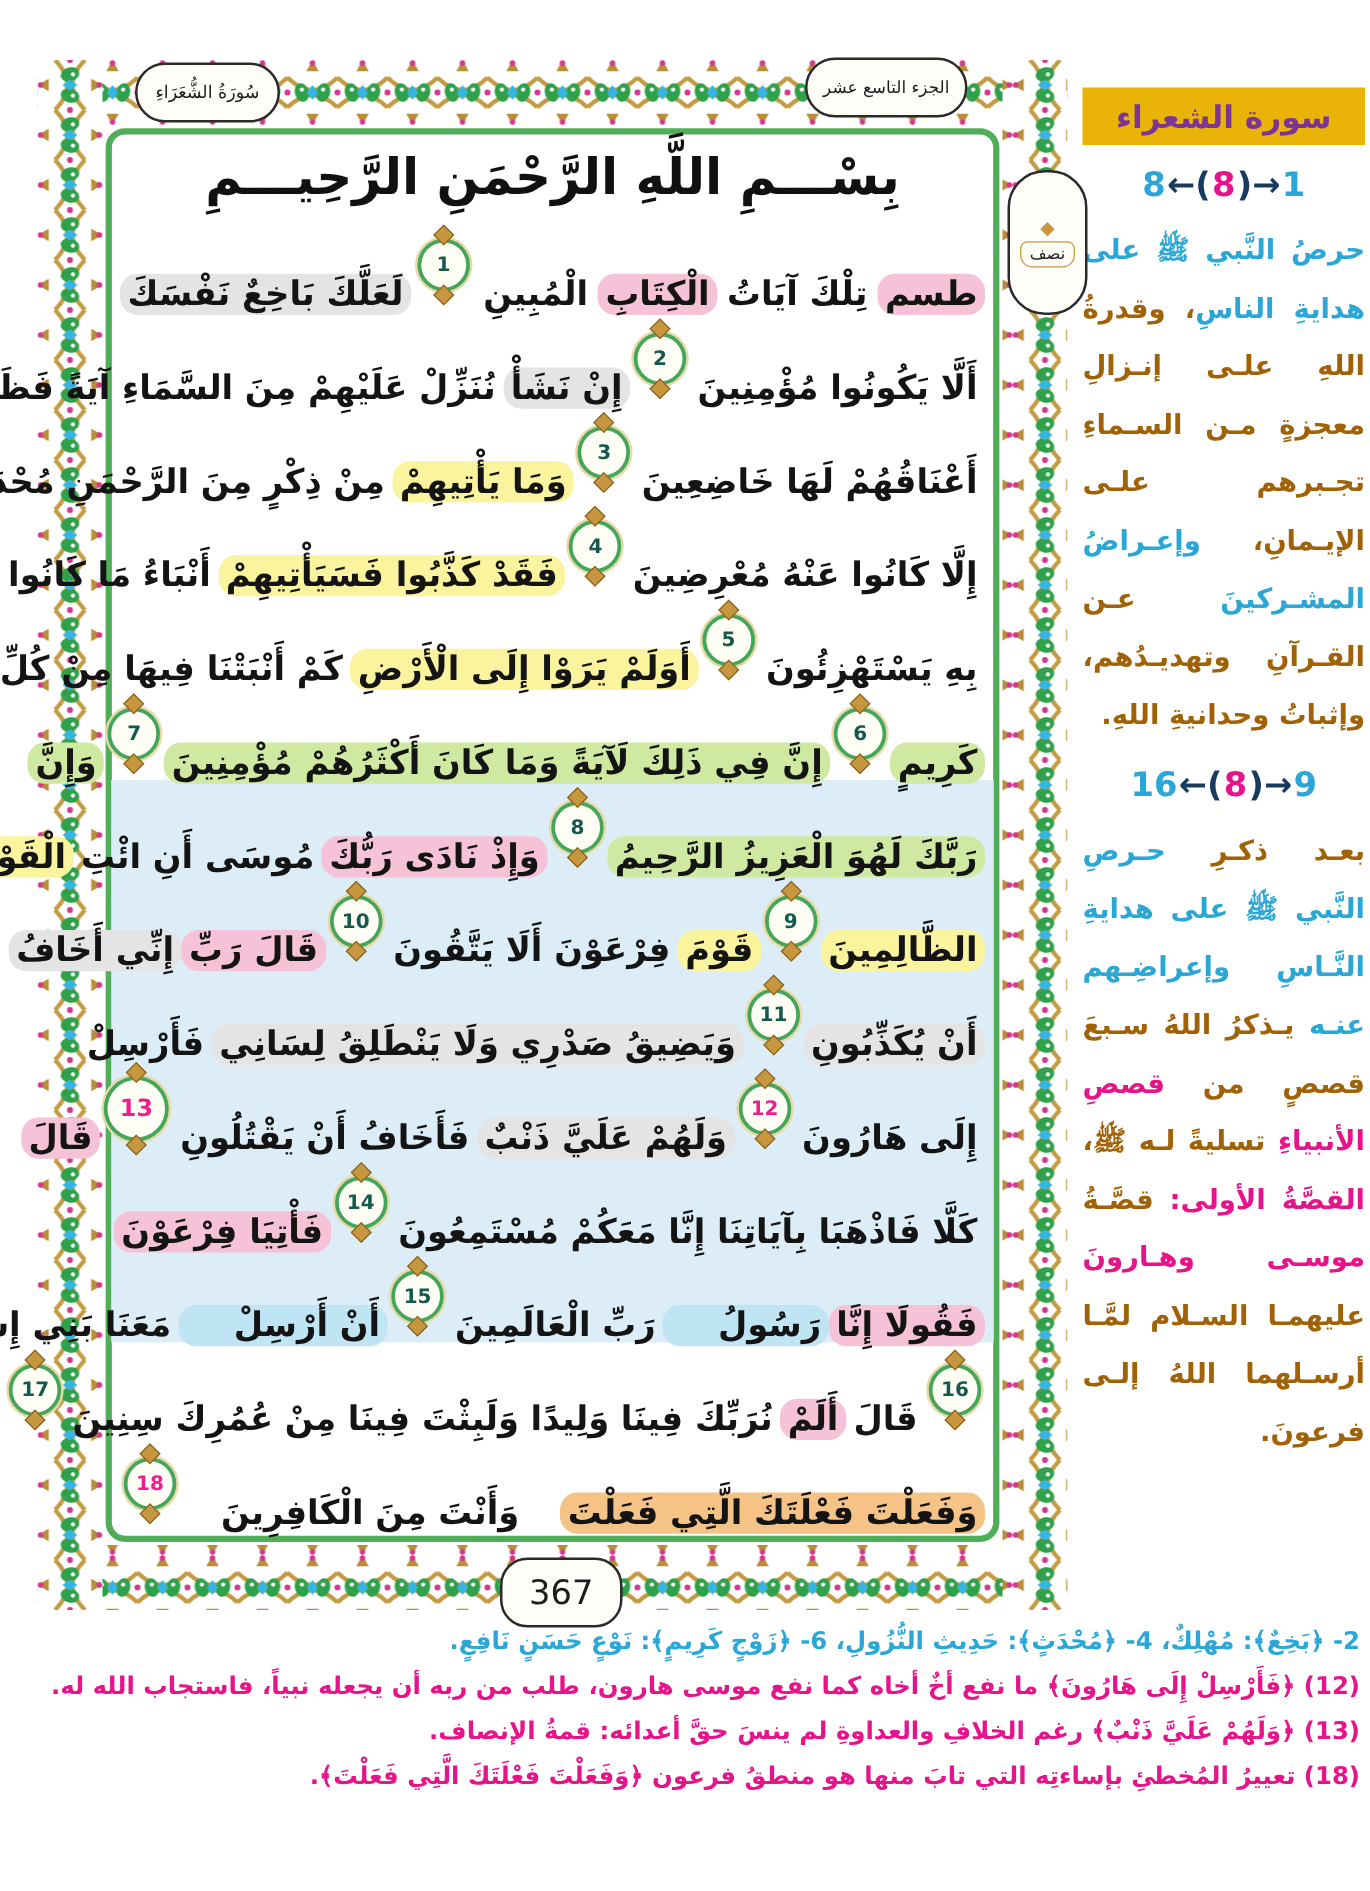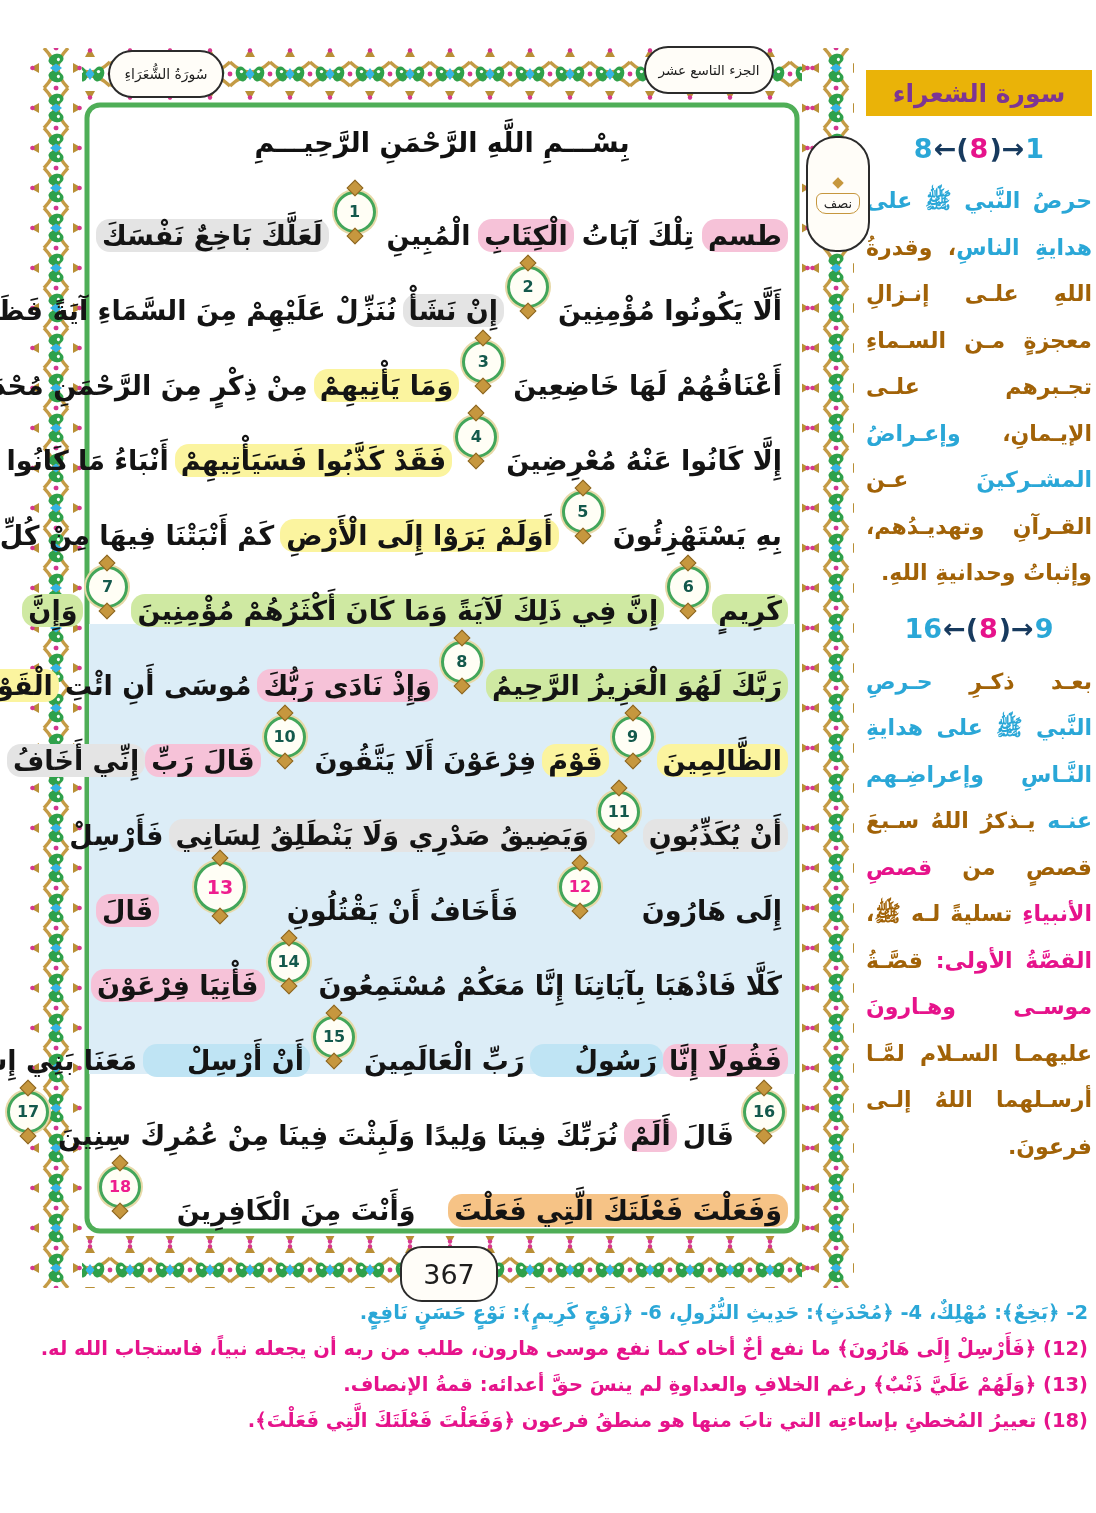--- a/index.html
+++ b/index.html
@@ -19,21 +19,21 @@
   .hizb-pill{right:-16px;top:88px;width:60px;height:112px;border-radius:30px;
              flex-direction:column;gap:4px;font-size:13px;}
   .hizb-orn{color:#c6973e;font-size:15px;line-height:14px;}
   .hizb-word{border:1.5px solid #c6973e;border-radius:6px 6px 10px 10px;padding:2px 7px;
              font-size:13px;color:#222;}
   .pagenum-pill{left:370px;bottom:-14px;width:94px;height:52px;font-size:27px;border-radius:22px;}
 
   
   .content{position:absolute;left:66px;top:62px;right:66px;bottom:62px;z-index:2;}
   .bismillah{height:64px;display:flex;align-items:center;justify-content:center;
-             font-size:27px;font-weight:bold;color:#111;direction:rtl;}
+             font-size:40px;font-weight:bold;color:#111;direction:rtl;}
   .blue-zone{position:absolute;left:-7px;right:-7px;top:514px;height:450px;
              background:#dcedf7;z-index:0;}
   .qlines{position:relative;z-index:1;}
   .qline{position:relative;height:75px;display:flex;direction:rtl;
          justify-content:space-between;align-items:center;
          font-size:27px;font-weight:bold;color:#141414;}
   .seg{padding:1px 6px;border-radius:14px;white-space:nowrap;margin-top:48px;}
   .hl-pink{background:#f6c2d8;}
   .hl-gray{background:#e4e4e4;}
   .hl-yellow{background:#fbf49f;}
@@ -182,20 +182,21 @@
           </div>
           <div class="qline">
             <span class="seg hl-gray">أَنْ يُكَذِّبُونِ</span>
             <span class="med">11</span>
             <span class="seg hl-gray">وَيَضِيقُ صَدْرِي وَلَا يَنْطَلِقُ لِسَانِي</span>
             <span class="seg">فَأَرْسِلْ</span>
           </div>
           <div class="qline">
             <span class="seg">إِلَى هَارُونَ</span>
             <span class="med pink">12</span>
+            <span class="seg hl-gray">وَلَهُمْ عَلَيَّ ذَنْبٌ</span>
             <span class="seg">فَأَخَافُ أَنْ يَقْتُلُونِ</span>
             <span class="med pink big">13</span>
             <span class="seg hl-pink">قَالَ</span>
           </div>
           <div class="qline">
             <span class="seg">كَلَّا فَاذْهَبَا بِآيَاتِنَا إِنَّا مَعَكُمْ مُسْتَمِعُونَ</span>
             <span class="med">14</span>
             <span class="seg hl-pink">فَأْتِيَا فِرْعَوْنَ</span>
           </div>
           <div class="qline">

